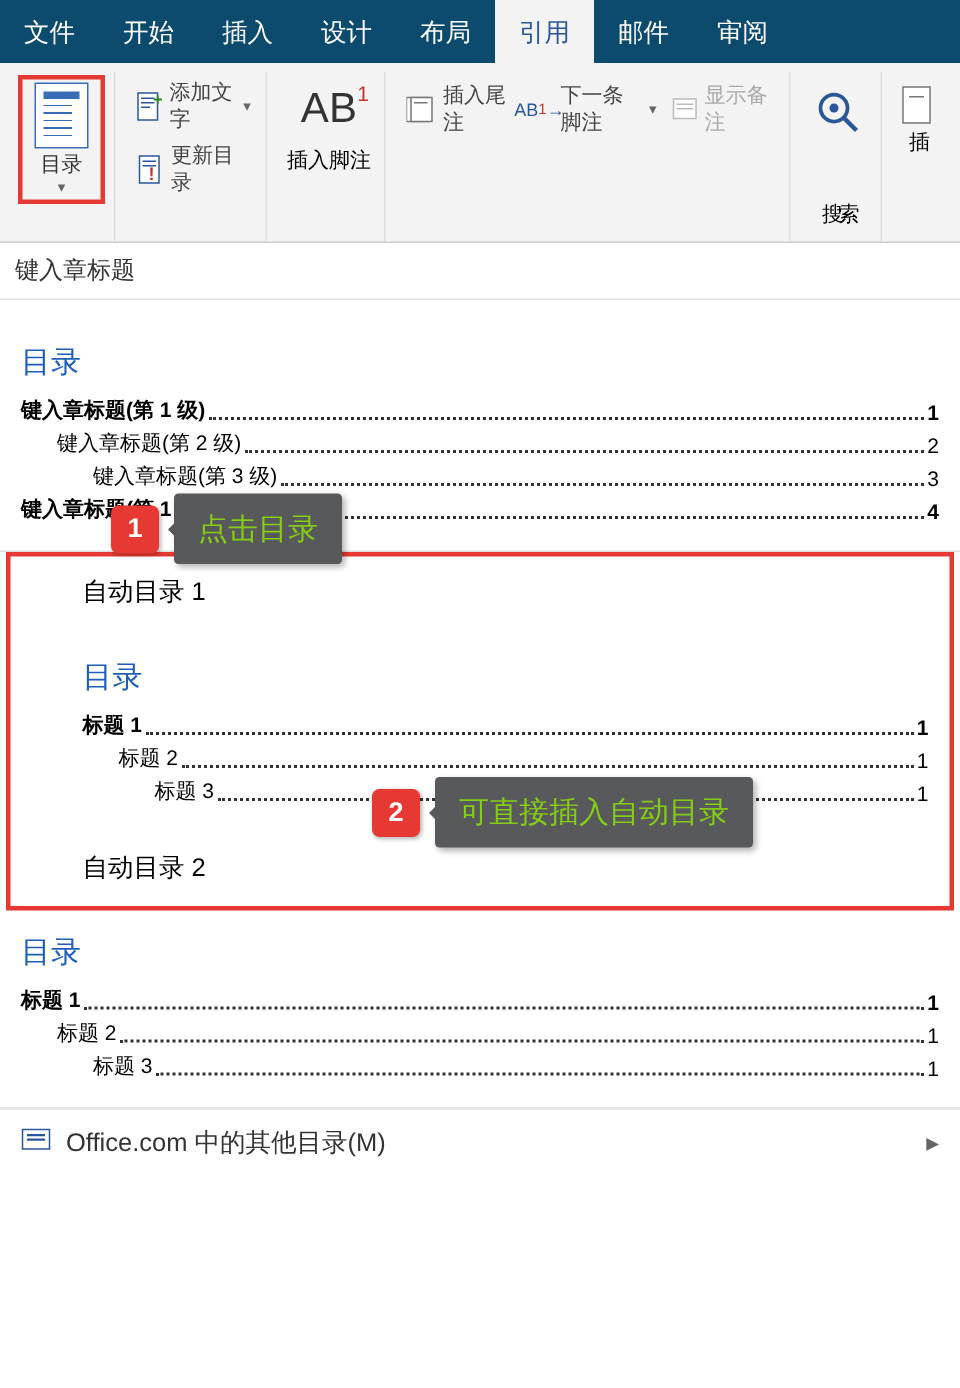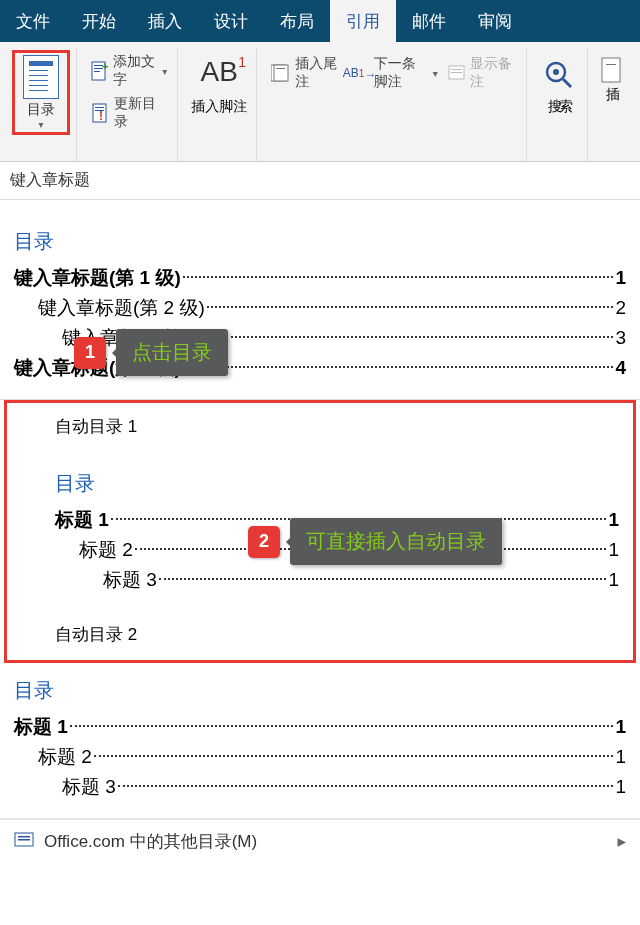--- a/index.html
+++ b/index.html
@@ -27,21 +27,21 @@
   .search-btn { display: flex; flex-direction: column; align-items: center; width: 44px; cursor: pointer; padding-top: 10px; }
   .search-icon { width: 30px; height: 30px; }
   .col-btns { display: flex; flex-direction: row; gap: 2px; padding-top: 2px; }
   .disabled { color: #aaa; }
   
   .dropdown { position: relative; }
   .dd-header { display: flex; align-items: center; background: #f3f3f3; border: 1px solid #ccc; padding: 6px 10px; font-size: 16px; gap: 14px; }
   .dd-section-title { padding: 8px 10px; font-size: 16px; color: #333; border-bottom: 1px solid #e0e0e0; }
   .preview { padding: 10px 14px 14px 14px; border-bottom: 1px solid #e0e0e0; }
   .preview-title { color: #1f5fb8; font-size: 20px; margin: 18px 0 10px 0; }
-  .toc-line { display: flex; align-items: center; font-size: 19px; margin: 4px 0; }
+  .toc-line { display: flex; align-items: flex-end; font-size: 14px; margin: 4px 0; }
   .toc-line .leader { flex: 1; border-bottom: 2px dotted #333; margin: 0 2px 3px 2px; }
   .toc-line.l1 { font-weight: bold; }
   .toc-line.l2 { padding-left: 24px; }
   .toc-line.l3 { padding-left: 48px; }
   .highlight-box { border: 3px solid #e63934; margin: 0 4px; padding-left: 34px; }
   .auto-title { padding: 12px 14px 4px 14px; font-size: 17px; color: #000; }
   
   .badge { width: 32px; height: 32px; background: #e63934; color: #fff; border-radius: 5px; display: inline-flex; align-items: center; justify-content: center; font-size: 18px; font-weight: bold; box-shadow: 1px 1px 3px rgba(0,0,0,.3); }
   .callout { background: #58595b; color: #84cc16; padding: 10px 16px; font-size: 20px; border-radius: 3px; position: relative; box-shadow: 2px 2px 4px rgba(0,0,0,.3); }
   .callout.left-arrow::before { content: ""; position: absolute; left: -12px; top: 50%; transform: translateY(-50%); border: 8px solid transparent; border-right-color: #58595b; }
@@ -141,21 +141,21 @@
     </div>
   </div>
   <div class="ribbon-group">
     <div class="search-btn">
       <svg class="search-icon" viewBox="0 0 30 30">
           <circle cx="12" cy="12" r="9" fill="none" stroke="#2b579a" stroke-width="2.5"></circle>
           <circle cx="12" cy="12" r="3" fill="#2b579a"></circle>
           <line x1="19" y1="19" x2="27" y2="27" stroke="#2b579a" stroke-width="3"></line>
         </svg>
       <div style="height:8px"></div>
-      <span style="writing-mode:vertical-rl;text-orientation:upright;letter-spacing:-3px;writing-mode:horizontal-tb;">搜索</span>
+      <span style="writing-mode:vertical-rl;text-orientation:upright;letter-spacing:-3px;writing-mode:horizontal-tb;margin-top:36px;">搜索</span>
     </div>
   </div>
   <div class="ribbon-group">
     <div class="footnote-btn" style="width:30px;">
        <svg width="26" height="30">
           <rect x="2" y="2" width="18" height="24" fill="#fff" stroke="#777"></rect>
           <rect x="6" y="8" width="10" height="1" fill="#777"></rect>
         </svg>
       <span>插</span>
     </div>

